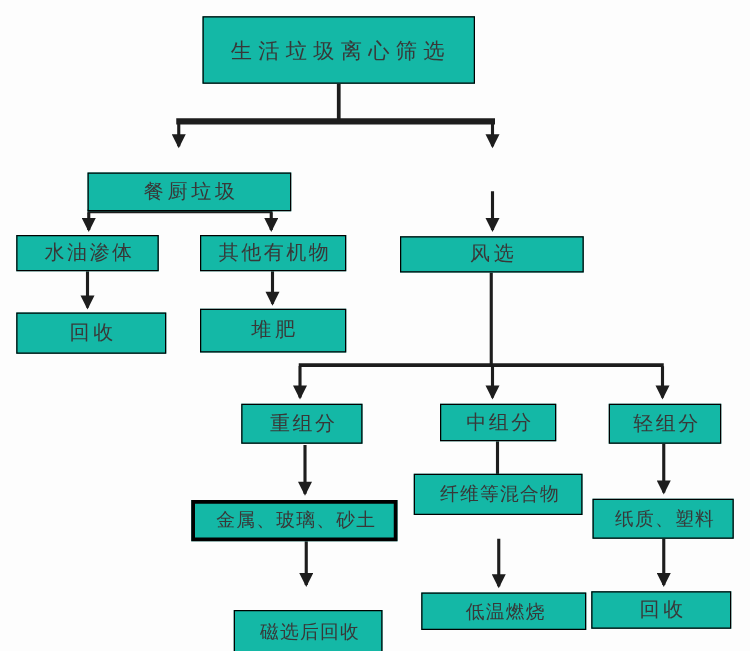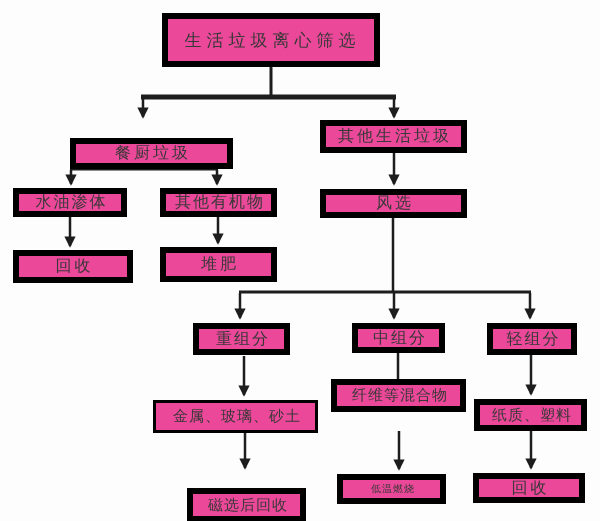--- a/index.html
+++ b/index.html
@@ -7,22 +7,22 @@
     position:relative;
     width:600px;height:521px;
     background:#fdfdfd;
     font-family:"Liberation Serif","DejaVu Serif",serif;
     overflow:hidden;
   }
   #edges{position:absolute;left:0;top:0;width:600px;height:521px;}
   .node{
     position:absolute;
     box-sizing:border-box;
-    background:#ec4899;
-    border:6px solid #000000;
+    background:#14b8a6;
+    border:1px solid #000000;
     display:flex;align-items:center;justify-content:center;
     font-size:16px;
     letter-spacing:3px;
     color:#383838;
     white-space:nowrap;
     text-indent:3px; 
   }
   .n-root     {left:162px;top:13px; width:218px;height:54px;font-size:17px;letter-spacing:5px;}
   .n-kitchen  {left:70px; top:138px;width:163px;height:31px;}
   .n-other    {left:320px;top:120px;width:147px;height:33px;}
@@ -31,21 +31,21 @@
   .n-wind     {left:320px;top:189px;width:147px;height:29px;}
   .n-recycle1 {left:13px; top:250px;width:120px;height:33px;}
   .n-compost  {left:160px;top:247px;width:117px;height:35px;}
   .n-heavy    {left:193px;top:323px;width:97px; height:32px;letter-spacing:2px;}
   .n-middle   {left:352px;top:323px;width:93px; height:30px;letter-spacing:2px;}
   .n-light    {left:487px;top:323px;width:90px; height:32px;letter-spacing:2px;}
   .n-metal    {left:153px;top:400px;width:165px;height:33px;font-size:15px;letter-spacing:1px;border-width:3px;}
   .n-fiber    {left:331px;top:379px;width:135px;height:33px;font-size:15px;letter-spacing:1px;}
   .n-paper    {left:474px;top:399px;width:113px;height:32px;font-size:15px;letter-spacing:1px;}
   .n-magnetic {left:187px;top:488px;width:119px;height:34px;font-size:15px;letter-spacing:1px;}
-  .n-burn     {left:337px;top:474px;width:109px;height:30px;font-size:10px;letter-spacing:1px;}
+  .n-burn     {left:337px;top:474px;width:132px;height:30px;font-size:15px;letter-spacing:1px;}
   .n-recycle2 {left:473px;top:473px;width:112px;height:30px;}
 </style>
 </head>
 <body>
 
 <div id="canvas">
 
   <svg id="edges" viewBox="0 0 600 521" xmlns="http://www.w3.org/2000/svg">
     <defs>
       <marker id="arrow" viewBox="0 0 10 10" refX="8.5" refY="5" markerWidth="5.5" markerHeight="4.5" orient="auto">
@@ -80,21 +80,20 @@
       <path d="M531,355 L531,394" stroke-width="2.5" marker-end="url(#arrow)"></path>
 
       <path d="M245,433 L245,468" stroke-width="2.5" marker-end="url(#arrow)"></path>
       <path d="M399,431 L399,469" stroke-width="2.5" marker-end="url(#arrow)"></path>
       <path d="M531,431 L531,468" stroke-width="2.5" marker-end="url(#arrow)"></path>
     </g>
   </svg>
 
   <div class="node n-root">生活垃圾离心筛选</div>
   <div class="node n-kitchen">餐厨垃圾</div>
-  <div class="node n-other">其他生活垃圾</div>
   <div class="node n-wateroil">水油渗体</div>
   <div class="node n-organic">其他有机物</div>
   <div class="node n-wind">风选</div>
   <div class="node n-recycle1">回收</div>
   <div class="node n-compost">堆肥</div>
   <div class="node n-heavy">重组分</div>
   <div class="node n-middle">中组分</div>
   <div class="node n-light">轻组分</div>
   <div class="node n-metal">金属、玻璃、砂土</div>
   <div class="node n-fiber">纤维等混合物</div>

